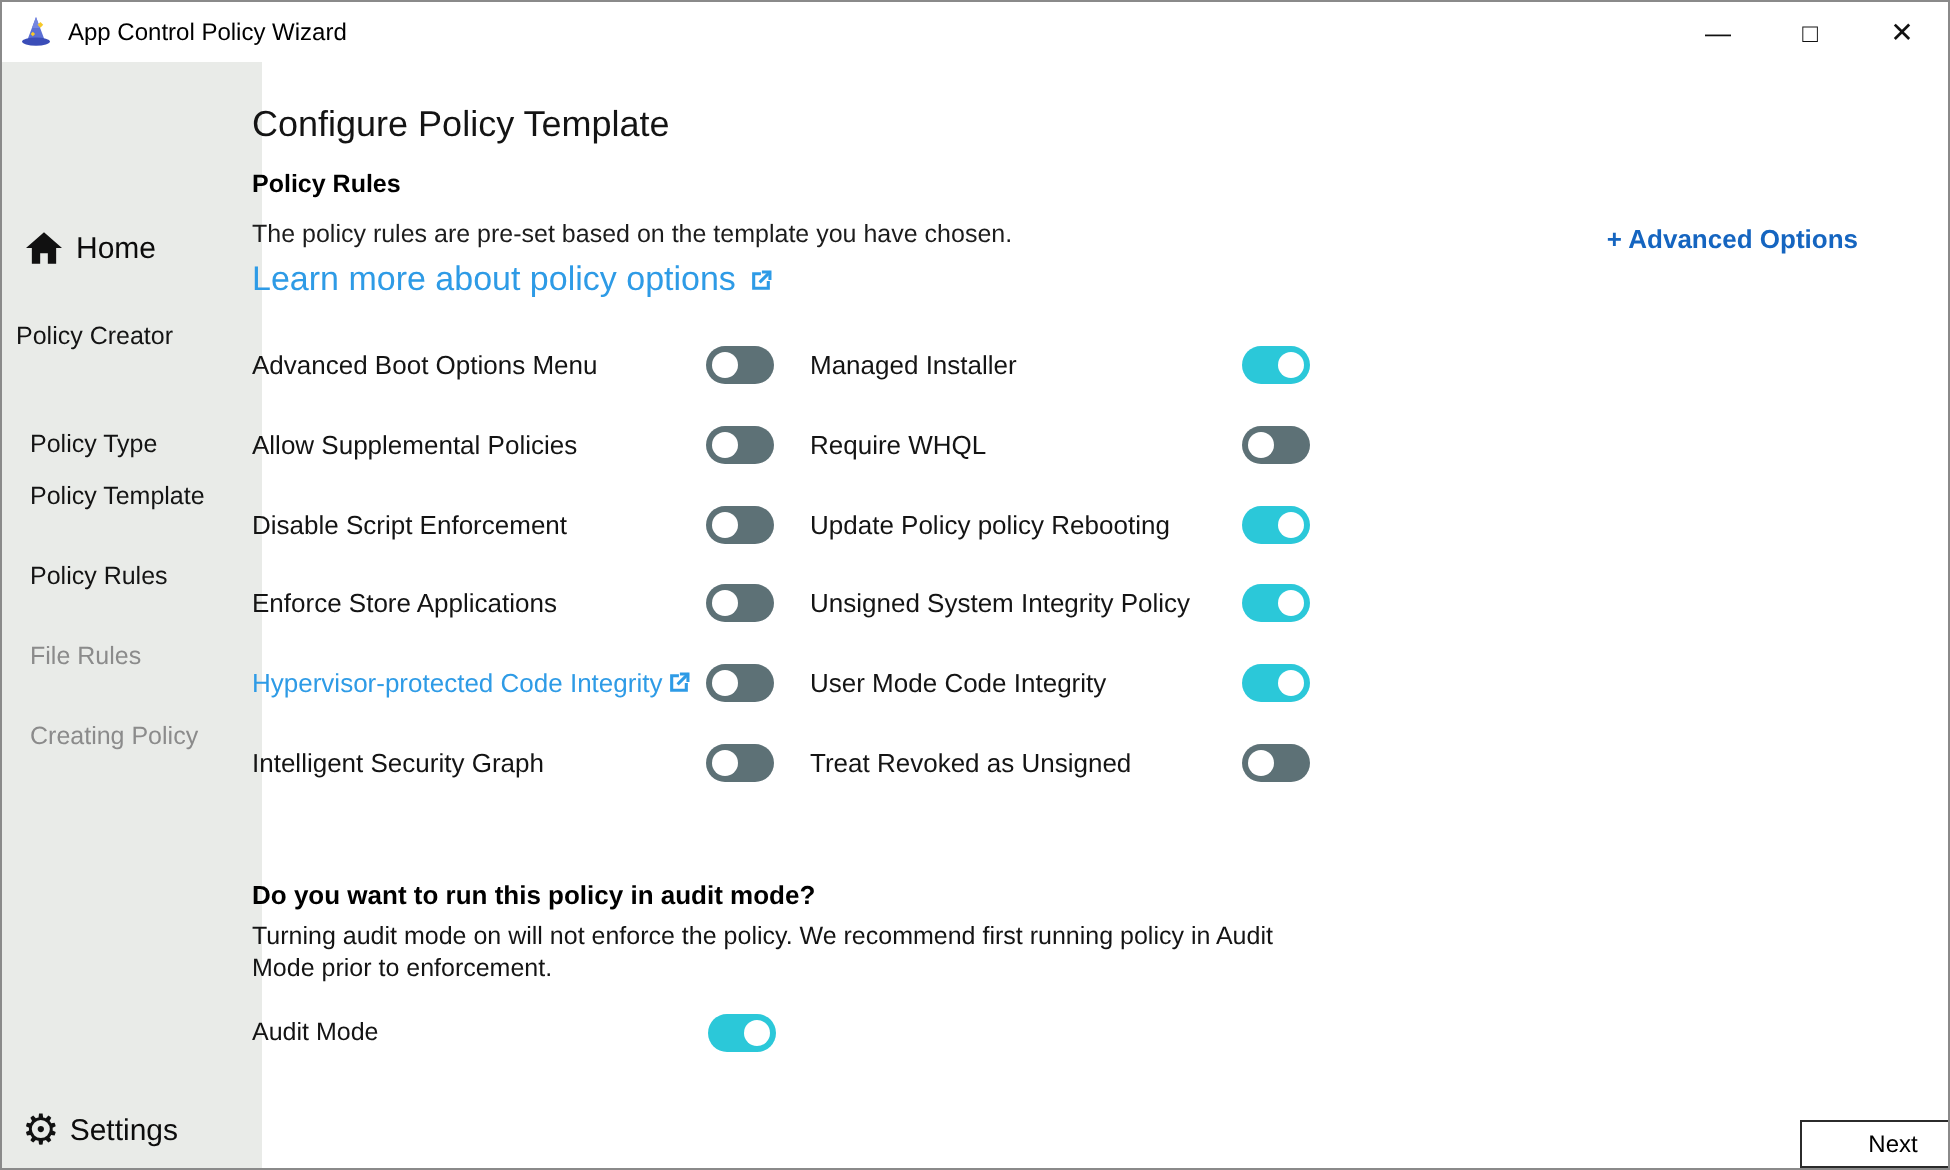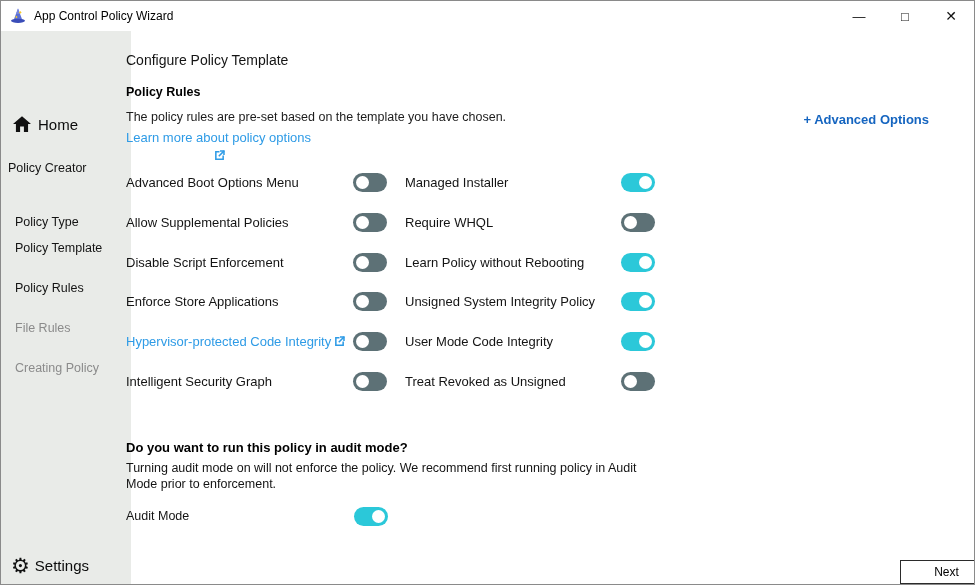--- a/index.html
+++ b/index.html
@@ -20,25 +20,25 @@
   
   .sidebar { position:absolute; left:0; top:30px; bottom:0; width:130px; background:var(--sidebar-bg,#e9ebe8); }
   .side-home { position:absolute; top:81px; left:12px; height:24px; display:flex; align-items:center; gap:7px;
                font-size:15px; color:#0c0c0c; cursor:pointer; }
   .side-item { position:absolute; font-size:12.5px; line-height:16px; color:#141414; white-space:nowrap; cursor:pointer; }
   .side-item.disabled { color:#8b8b8b; cursor:default; }
   .side-settings { position:absolute; top:522px; left:10px; height:24px; display:flex; align-items:center; gap:5px;
                    font-size:15px; color:#0c0c0c; cursor:pointer; }
   .gear-glyph { font-size:21px; line-height:21px; color:#111; }
   
-  .page-title { position:absolute; left:125px; top:51px; font-size:14px; color:#141414; }
+  .page-title { position:absolute; left:125px; top:51px; font-size:18px; color:#141414; }
   .section-title { position:absolute; left:125px; top:84px; font-size:12.5px; font-weight:bold; color:#000; }
   .desc { position:absolute; left:125px; top:109px; font-size:12.5px; color:#1c1c1c; white-space:nowrap; }
-  .learn-link { position:absolute; left:125px; top:129px; font-size:13px; color:var(--link-blue,#2e9be6);
-                display:flex; align-items:center; gap:4px; cursor:pointer;flex-direction:column; }
+  .learn-link { position:absolute; left:125px; top:129px; font-size:17px; color:var(--link-blue,#2e9be6);
+                display:flex; align-items:center; gap:4px; cursor:pointer; }
   .advanced { position:absolute; right:45px; top:111px; font-size:13px; font-weight:bold;
               color:var(--advanced-blue,#1565c0); cursor:pointer; }
   .rules-grid { position:absolute; left:125px; top:0; width:720px; height:400px; }
   .rule-row { position:absolute; left:0; width:720px; height:19px; }
   .rule-label { position:absolute; font-size:13px; line-height:19px; color:#141414; white-space:nowrap;
                 display:inline-flex; align-items:center; }
   .rule-label.link { color:var(--link-blue,#2e9be6); cursor:pointer; }
   .ext-icon { margin-left:2px; flex:0 0 auto; }
   .toggle { position:absolute; top:0; width:34px; height:19px; border-radius:10px; cursor:pointer; }
   .toggle.off { background:var(--toggle-off,#5d7176); }
@@ -162,21 +162,21 @@
           <div class="knob"></div>
         </div>
       </div>
       <div class="rule-row" style="top: 212px;">
         <span class="rule-label" style="left: 279px;">Require WHQL</span>
         <div class="toggle off" style="left: 495px;">
           <div class="knob"></div>
         </div>
       </div>
       <div class="rule-row" style="top: 252px;">
-        <span class="rule-label" style="left: 279px;">Learn Policy without Rebooting</span>
+        <span class="rule-label" style="left: 279px;">Update Policy policy Rebooting</span>
         <div class="toggle on" style="left: 495px;">
           <div class="knob"></div>
         </div>
       </div>
       <div class="rule-row" style="top: 291px;">
         <span class="rule-label" style="left: 279px;">Unsigned System Integrity Policy</span>
         <div class="toggle on" style="left: 495px;">
           <div class="knob"></div>
         </div>
       </div>

